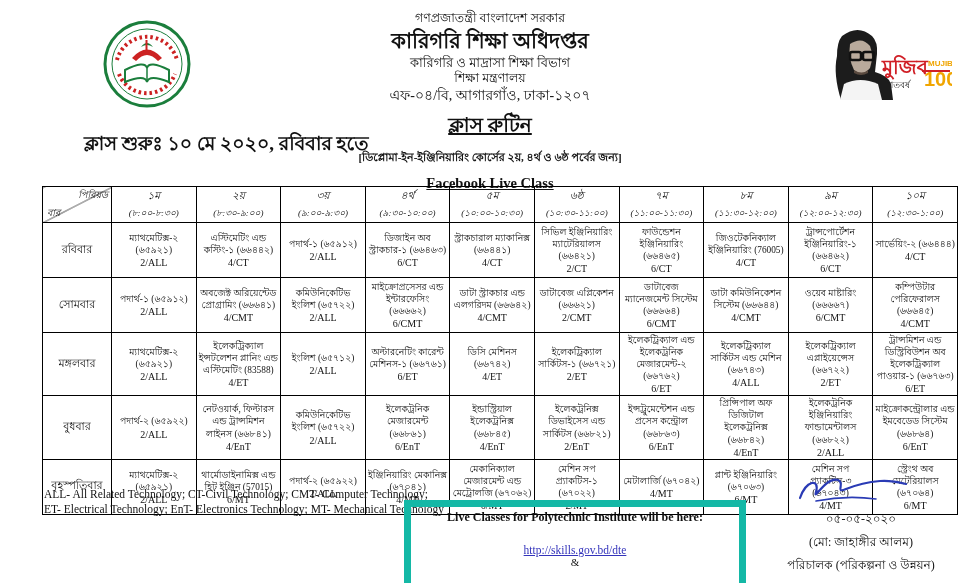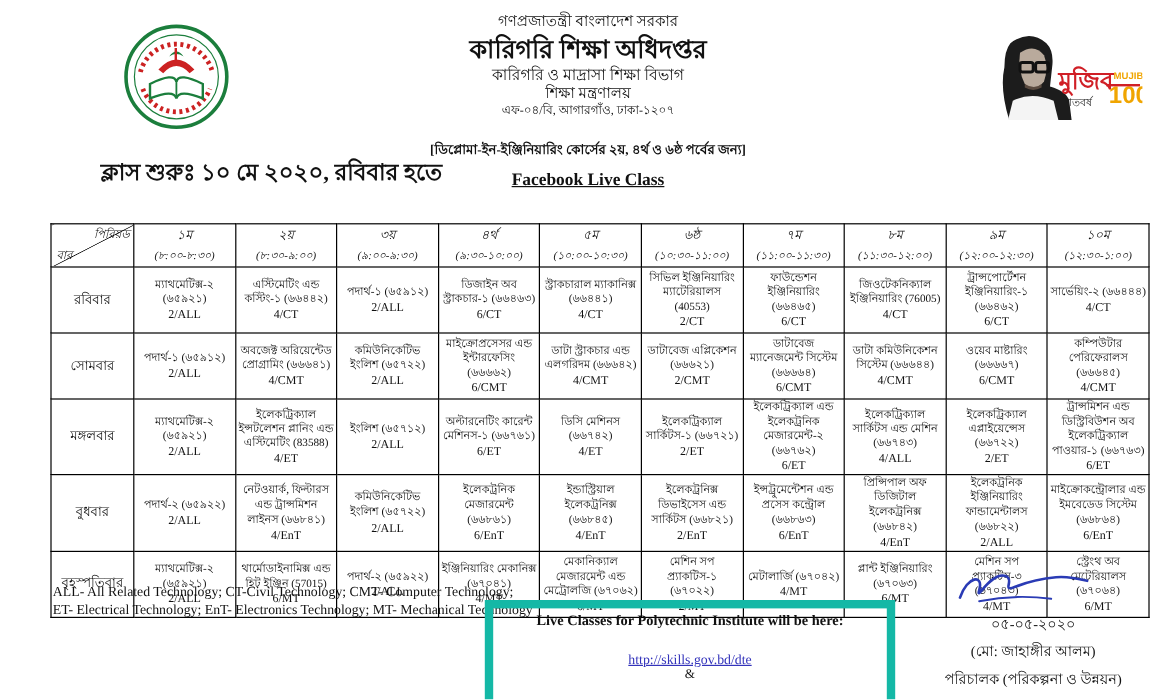--- a/index.html
+++ b/index.html
@@ -5,21 +5,21 @@
   html,body{margin:0;padding:0;background:#ffffff;}
   .page{position:relative;width:960px;height:583px;background:#fff;
         font-family:"Liberation Serif",serif;color:#111;overflow:hidden;}
 
   
   .hdr{position:absolute;left:20px;top:11px;width:940px;text-align:center;line-height:1.25;}
   .h-gov{font-size:12.5px;}
   .h-dir{font-size:21px;font-weight:bold;margin-top:1px;}
   .h-div{font-size:13px;margin-top:1px;}
   .h-min{font-size:12.5px;}
-  .h-addr{font-size:10px;}
+  .h-addr{font-size:14px;}
   .logo{position:absolute;}
   .logo-left{left:95px;top:14px;}
   .logo-right{left:824px;top:22px;}
 
   
   .t-center{position:absolute;left:280px;top:110px;width:420px;text-align:center;}
   .t-main{font-size:20px;font-weight:bold;text-decoration:underline;}
   .t-course{font-size:11px;font-weight:bold;margin-top:6px;}
   .t-fb{font-size:14.5px;font-weight:bold;text-decoration:underline;margin-top:7px;}
   .t-start{position:absolute;left:84px;top:129px;font-size:19px;font-weight:bold;}
@@ -91,20 +91,21 @@
   <div class="hdr">
     <div class="h-gov">গণপ্রজাতন্ত্রী বাংলাদেশ সরকার</div>
     <div class="h-dir">কারিগরি শিক্ষা অধিদপ্তর</div>
     <div class="h-div">কারিগরি ও মাদ্রাসা শিক্ষা বিভাগ</div>
     <div class="h-min">শিক্ষা মন্ত্রণালয়</div>
     <div class="h-addr">এফ-০৪/বি, আগারগাঁও, ঢাকা-১২০৭</div>
   </div>
 
   <div class="t-start">ক্লাস শুরুঃ ১০ মে ২০২০, রবিবার হতে</div>
   <div class="t-center">
+    <div class="t-main">ক্লাস রুটিন</div>
     <div class="t-course">[ডিপ্লোমা-ইন-ইঞ্জিনিয়ারিং কোর্সের ২য়, ৪র্থ ও ৬ষ্ঠ পর্বের জন্য]</div>
     <div class="t-fb">Facebook Live Class</div>
   </div>
 
   <table class="routine">
     <thead>
         <tr>
           <th class="corner">
             <span class="cp">পিরিয়ড</span>
             <span class="cd">বার</span>
@@ -168,21 +169,21 @@
           </td>
           <td>
             <div class="subj">ডিজাইন অব স্ট্রাকচার-১ (৬৬৪৬৩)</div>
             <div class="grp">6/CT</div>
           </td>
           <td>
             <div class="subj">স্ট্রাকচারাল ম্যাকানিক্স (৬৬৪৪১)</div>
             <div class="grp">4/CT</div>
           </td>
           <td>
-            <div class="subj">সিভিল ইঞ্জিনিয়ারিং ম্যাটেরিয়ালস (40553)</div>
+            <div class="subj">সিভিল ইঞ্জিনিয়ারিং ম্যাটেরিয়ালস (৬৬৪২১)</div>
             <div class="grp">2/CT</div>
           </td>
           <td>
             <div class="subj">ফাউন্ডেশন ইঞ্জিনিয়ারিং (৬৬৪৬৫)</div>
             <div class="grp">6/CT</div>
           </td>
           <td>
             <div class="subj">জিওটেকনিক্যাল ইঞ্জিনিয়ারিং (76005)</div>
             <div class="grp">4/CT</div>
           </td>

